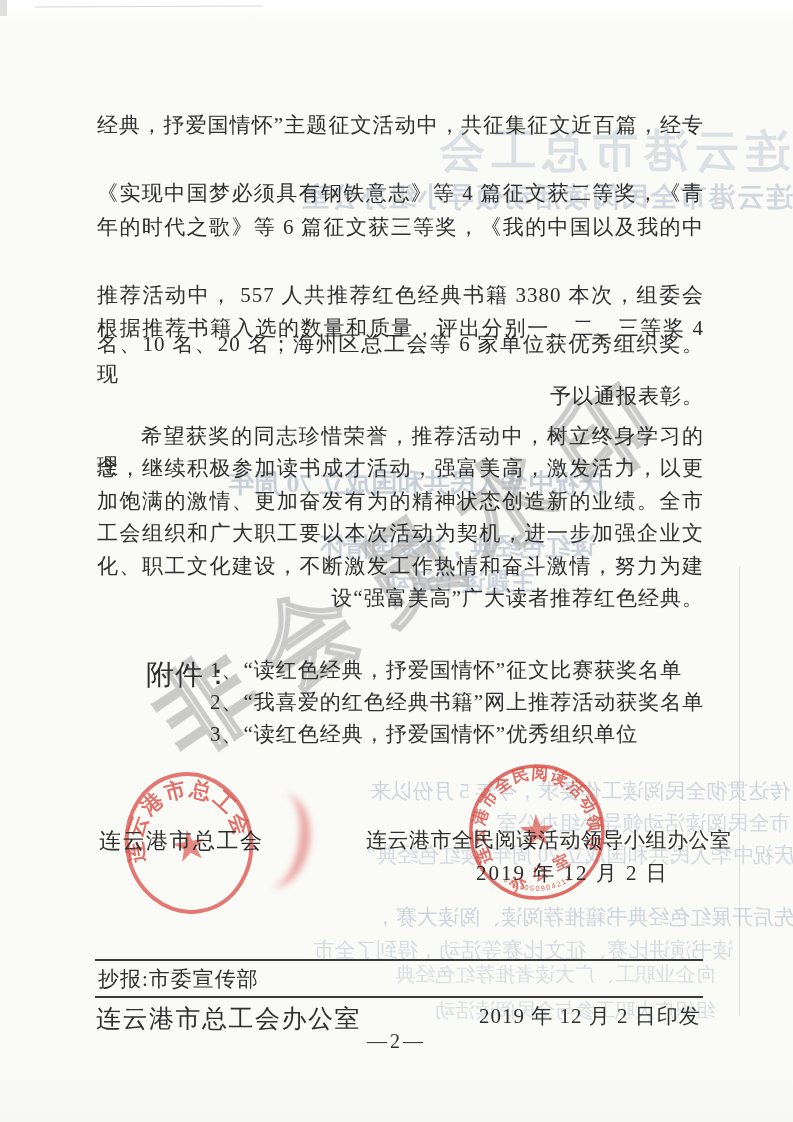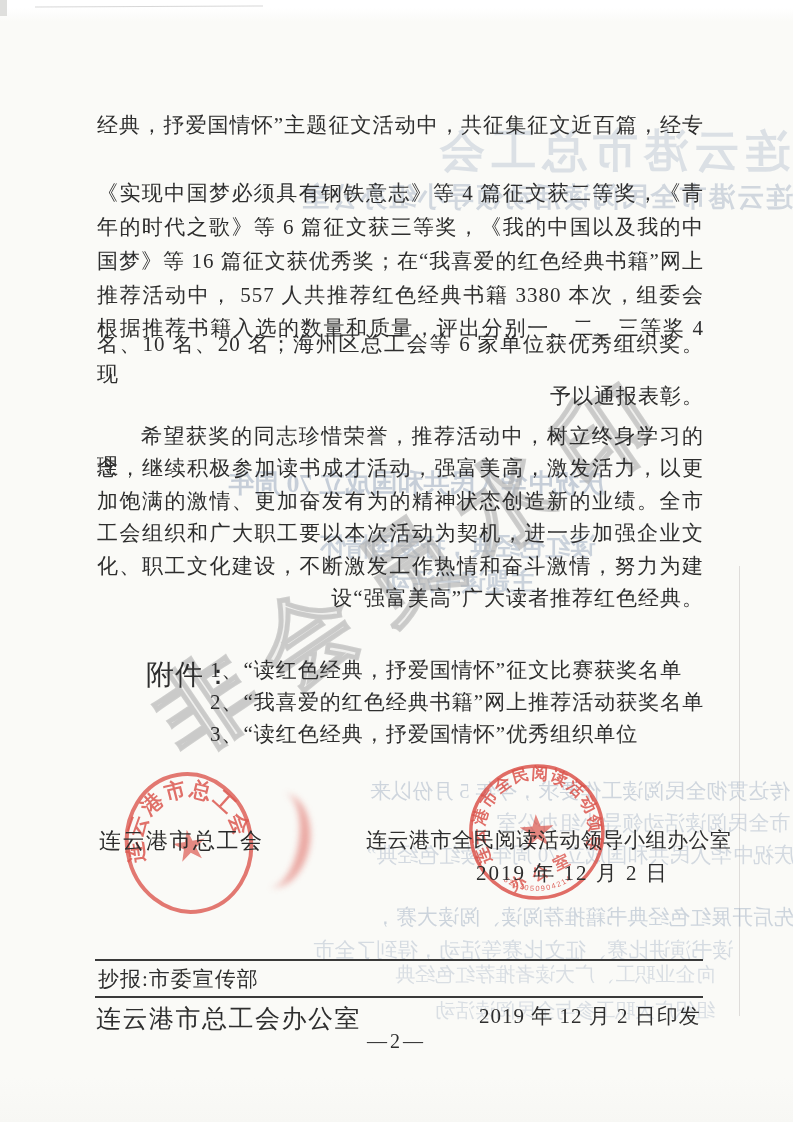--- a/index.html
+++ b/index.html
@@ -89,21 +89,20 @@
   <div class="bleed b8">先后开展红色经典书籍推荐阅读、阅读大赛，</div>
   <div class="bleed b9">读书演讲比赛、征文比赛等活动，得到了全市</div>
   <div class="bleed b10">向企业职工、广大读者推荐红色经典</div>
   <div class="bleed b11">组织广大职工参与全民阅读活动</div>
 
   <div class="watermark">非会员水印</div>
 
   <div class="l fill" style="top:110px">经典，抒爱国情怀”主题征文活动中，共征集征文近百篇，经专</div>
   <div class="l fill" style="top:178px">《实现中国梦必须具有钢铁意志》等 4 篇征文获二等奖，《青</div>
   <div class="l fill" style="top:212px">年的时代之歌》等 6 篇征文获三等奖，《我的中国以及我的中</div>
-  <div class="l fill" style="top:246px">国梦》等 16 篇征文获优秀奖；在“我喜爱的红色经典书籍”网上</div>
   <div class="l fill" style="top:280px">推荐活动中， 557 人共推荐红色经典书籍 3380 本次，组委会</div>
   <div class="l fill" style="top:313px">根据推荐书籍入选的数量和质量，评出分别一、二、三等奖 4</div>
   <div class="l fill" style="top:329px">名、10 名、20 名；海州区总工会等 6 家单位获优秀组织奖。现</div>
   <div class="l" style="top:381px">予以通报表彰。</div>
 
   <div class="l fill indent" style="top:421px">希望获奖的同志珍惜荣誉，推荐活动中，树立终身学习的理</div>
   <div class="l fill" style="top:453px">念，继续积极参加读书成才活动，强富美高，激发活力，以更</div>
   <div class="l fill" style="top:518px">工会组织和广大职工要以本次活动为契机，进一步加强企业文</div>
   <div class="l fill" style="top:486px">加饱满的激情、更加奋发有为的精神状态创造新的业绩。全市</div>
   <div class="l fill" style="top:551px">化、职工文化建设，不断激发工作热情和奋斗激情，努力为建</div>

